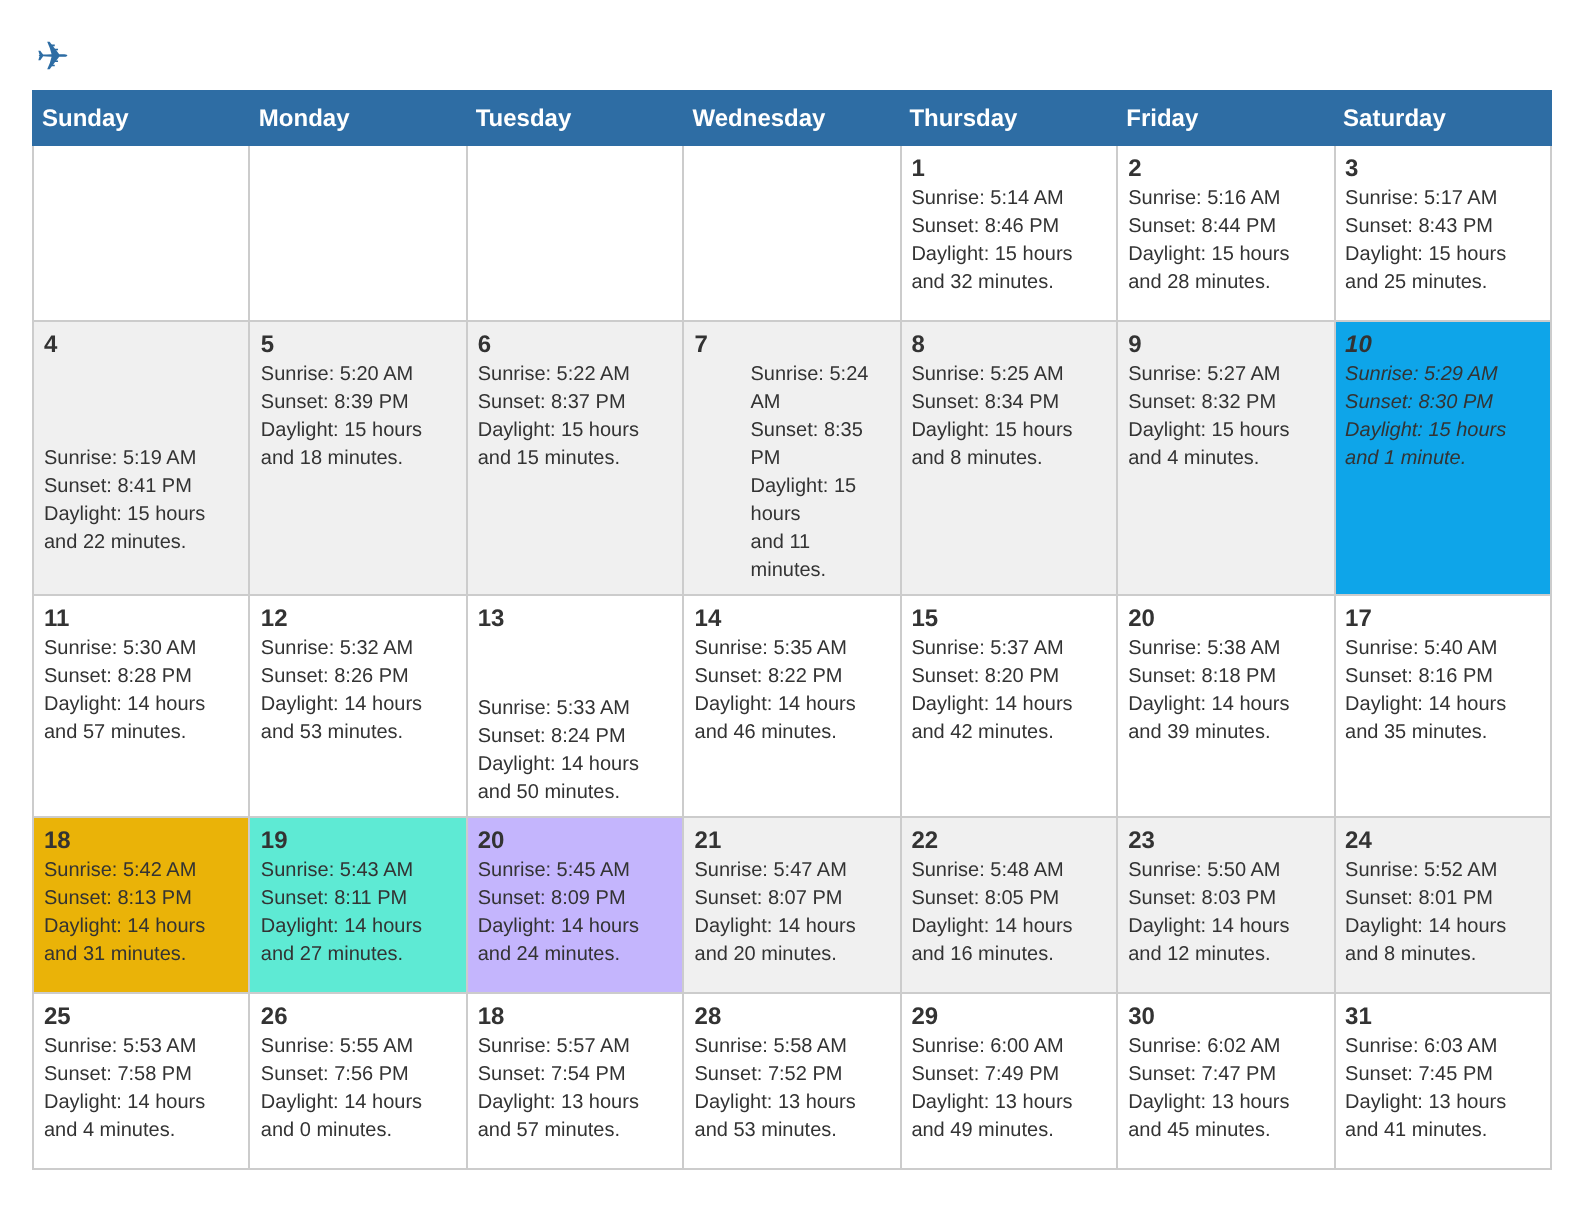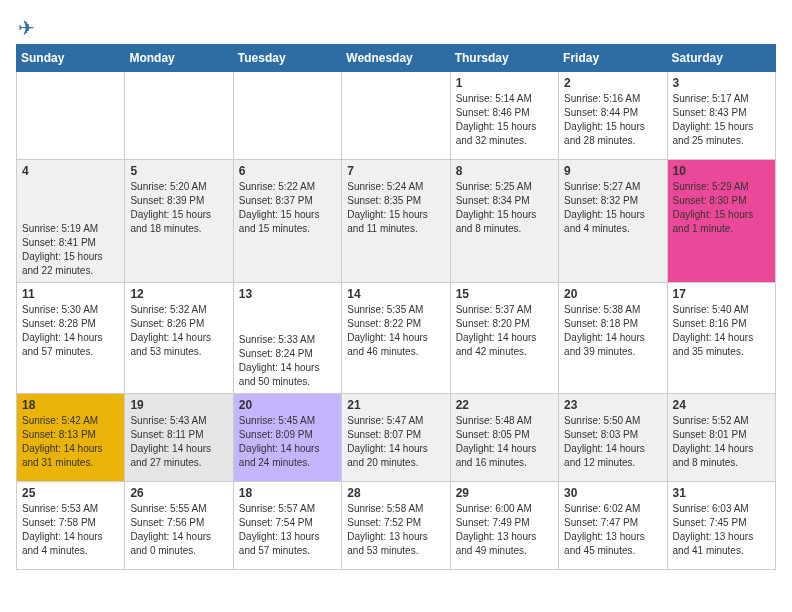--- a/index.html
+++ b/index.html
@@ -151,40 +151,40 @@
         </td>
         <td style="background: rgb(240, 240, 240);">
           <span class="day-num">6</span>
           <div class="day-info" style="white-space: pre-line;">Sunrise: 5:22 AM
 Sunset: 8:37 PM
 Daylight: 15 hours
 and 15 minutes.</div>
         </td>
         <td style="background: rgb(240, 240, 240);">
           <span class="day-num">7</span>
-          <div class="day-info" style="white-space: pre-line;">Sunrise: 5:24 AM
+          <div class="day-info" style="white-space: pre-line; margin-left: 28px;">Sunrise: 5:24 AM
 Sunset: 8:35 PM
 Daylight: 15 hours
 and 11 minutes.</div>
         </td>
         <td style="background: rgb(240, 240, 240);">
           <span class="day-num">8</span>
           <div class="day-info" style="white-space: pre-line;">Sunrise: 5:25 AM
 Sunset: 8:34 PM
 Daylight: 15 hours
 and 8 minutes.</div>
         </td>
         <td style="background: rgb(240, 240, 240);">
           <span class="day-num">9</span>
           <div class="day-info" style="white-space: pre-line;">Sunrise: 5:27 AM
 Sunset: 8:32 PM
 Daylight: 15 hours
 and 4 minutes.</div>
         </td>
-        <td style="background: #ec4899;">
+        <td style="background: #0ea5e9; font-style: italic;">
           <span class="day-num">10</span>
           <div class="day-info" style="white-space: pre-line;">Sunrise: 5:29 AM
 Sunset: 8:30 PM
 Daylight: 15 hours
 and 1 minute.</div>
         </td>
       </tr>
       <tr>
         <td>
           <span class="day-num">11</span>
@@ -237,21 +237,21 @@
         </td>
       </tr>
       <tr>
         <td style="background: #eab308;">
           <span class="day-num">18</span>
           <div class="day-info" style="white-space: pre-line;">Sunrise: 5:42 AM
 Sunset: 8:13 PM
 Daylight: 14 hours
 and 31 minutes.</div>
         </td>
-        <td style="background: #e5e5e5;">
+        <td style="background: #5eead4;">
           <span class="day-num">19</span>
           <div class="day-info" style="white-space: pre-line;">Sunrise: 5:43 AM
 Sunset: 8:11 PM
 Daylight: 14 hours
 and 27 minutes.</div>
         </td>
         <td style="background: #c4b5fd; margin-top: 44px;">
           <span class="day-num">20</span>
           <div class="day-info" style="white-space: pre-line;">Sunrise: 5:45 AM
 Sunset: 8:09 PM

